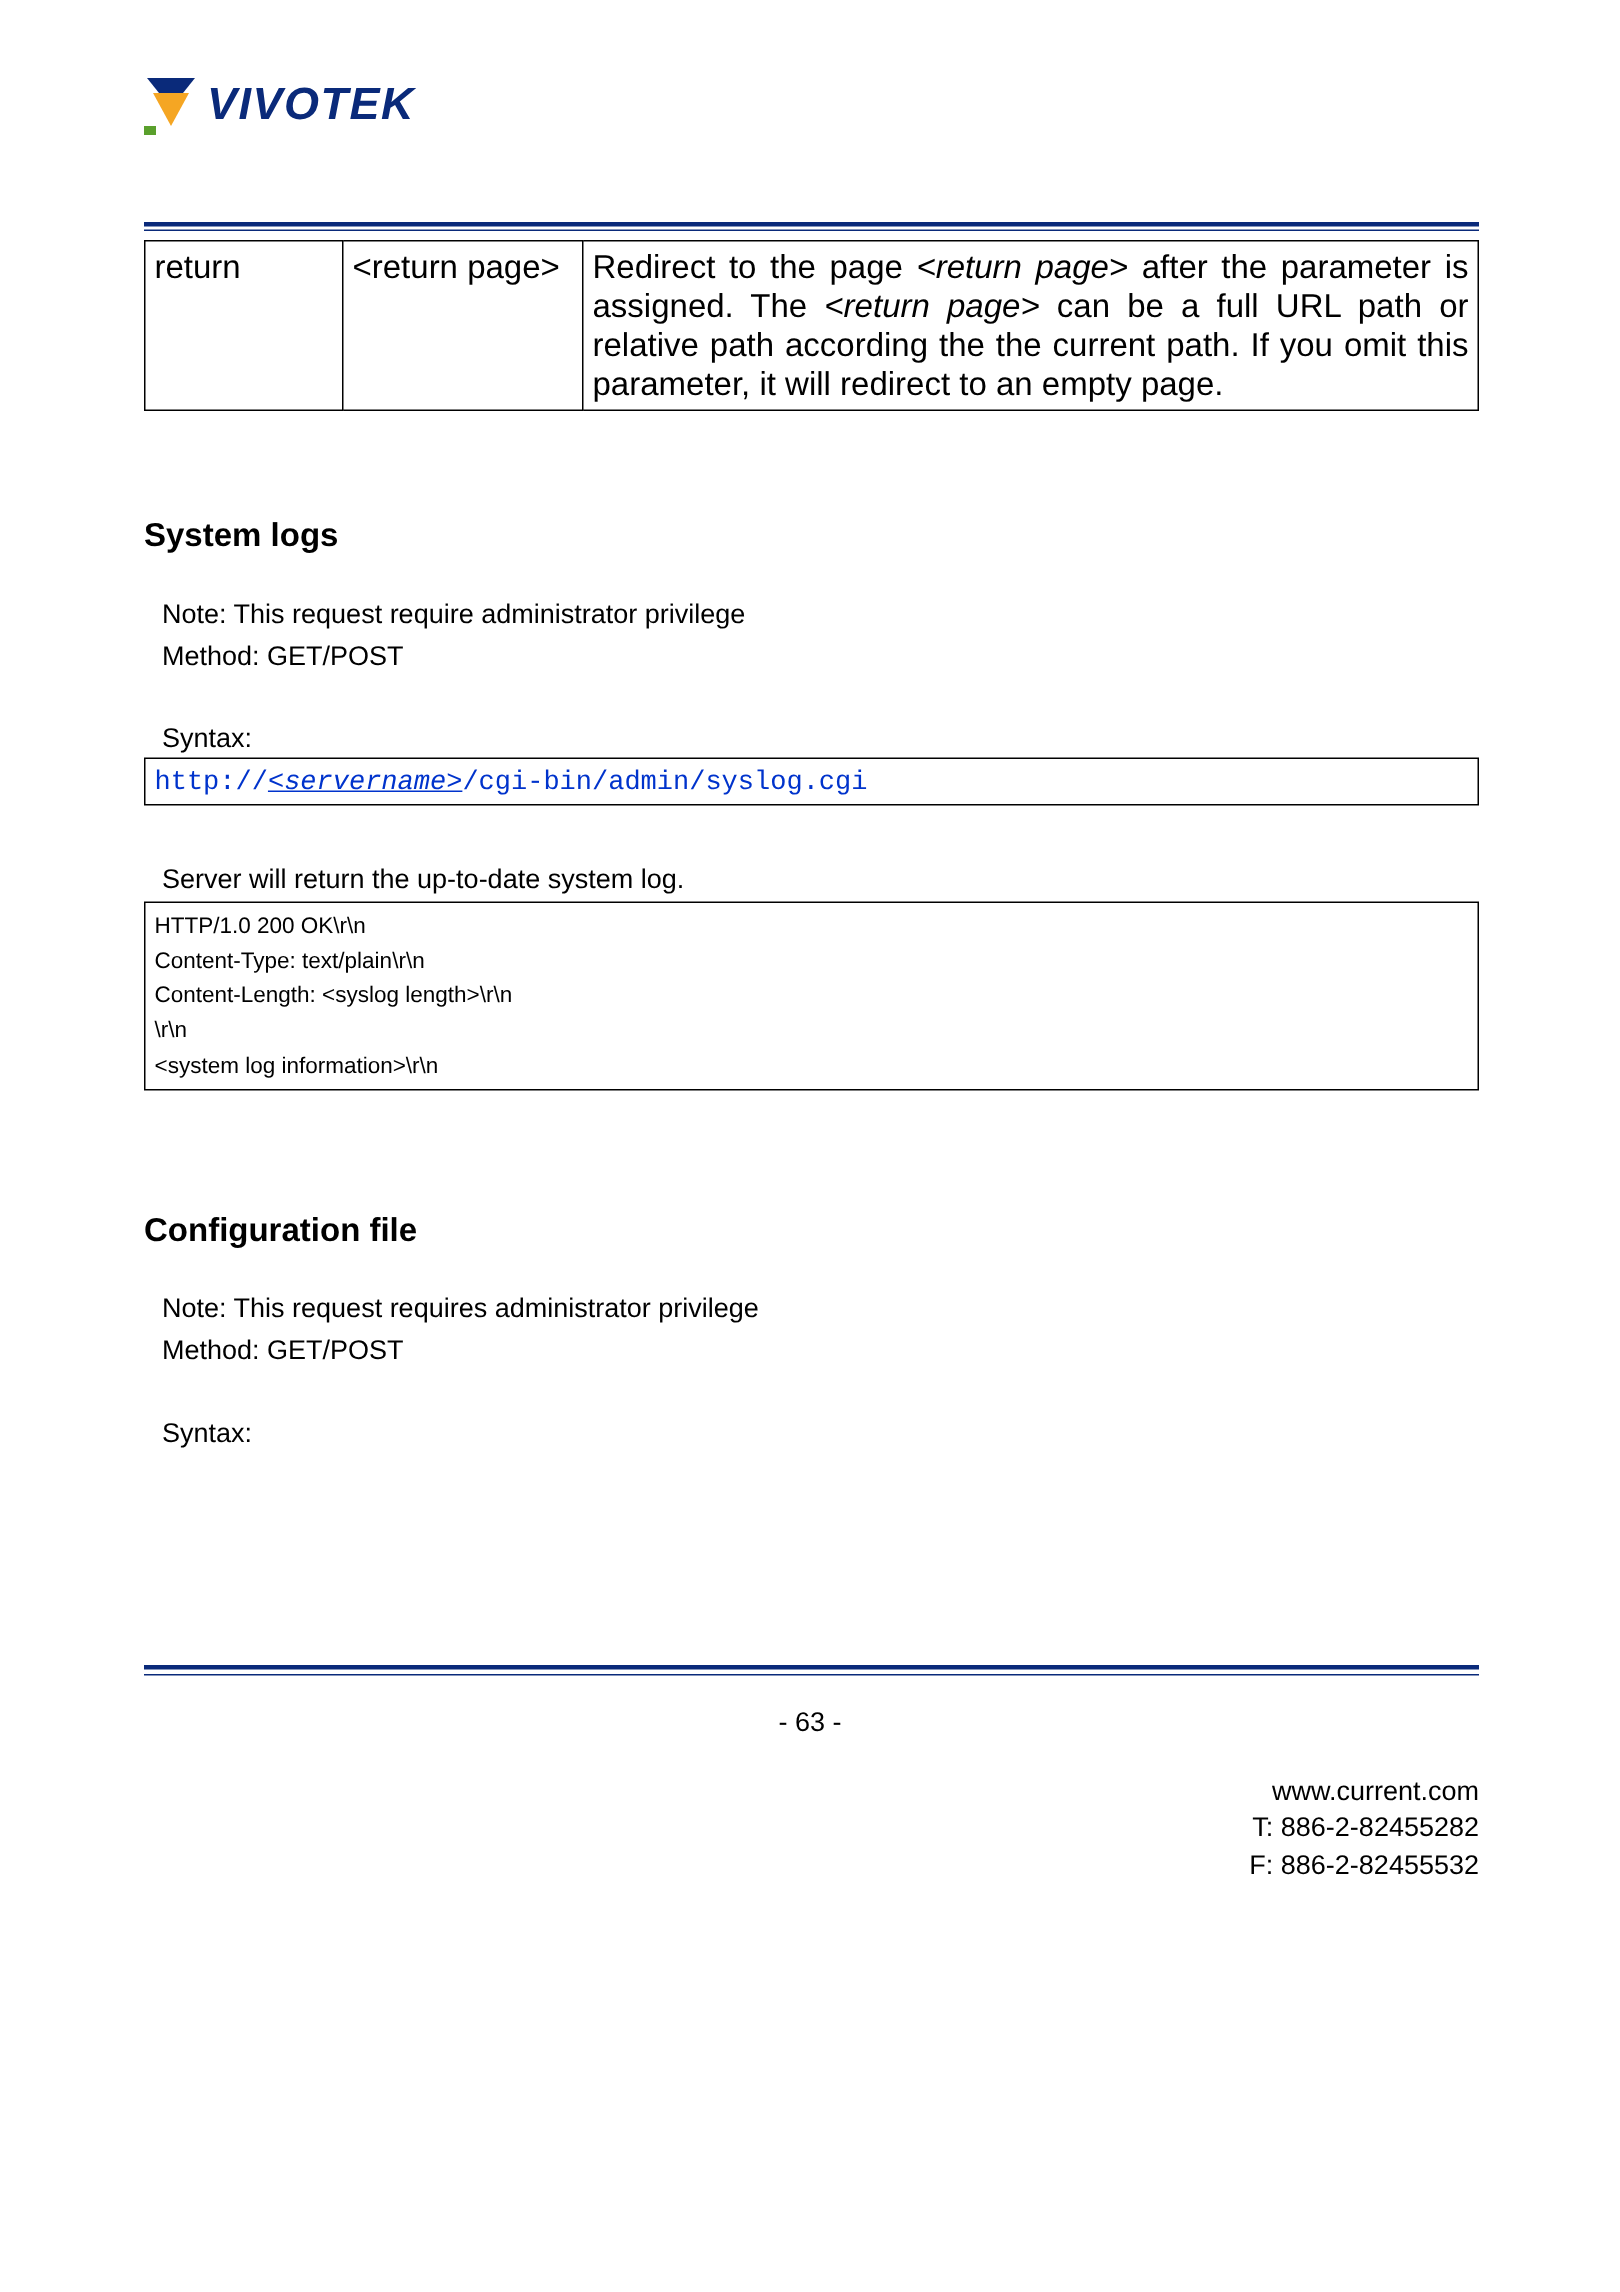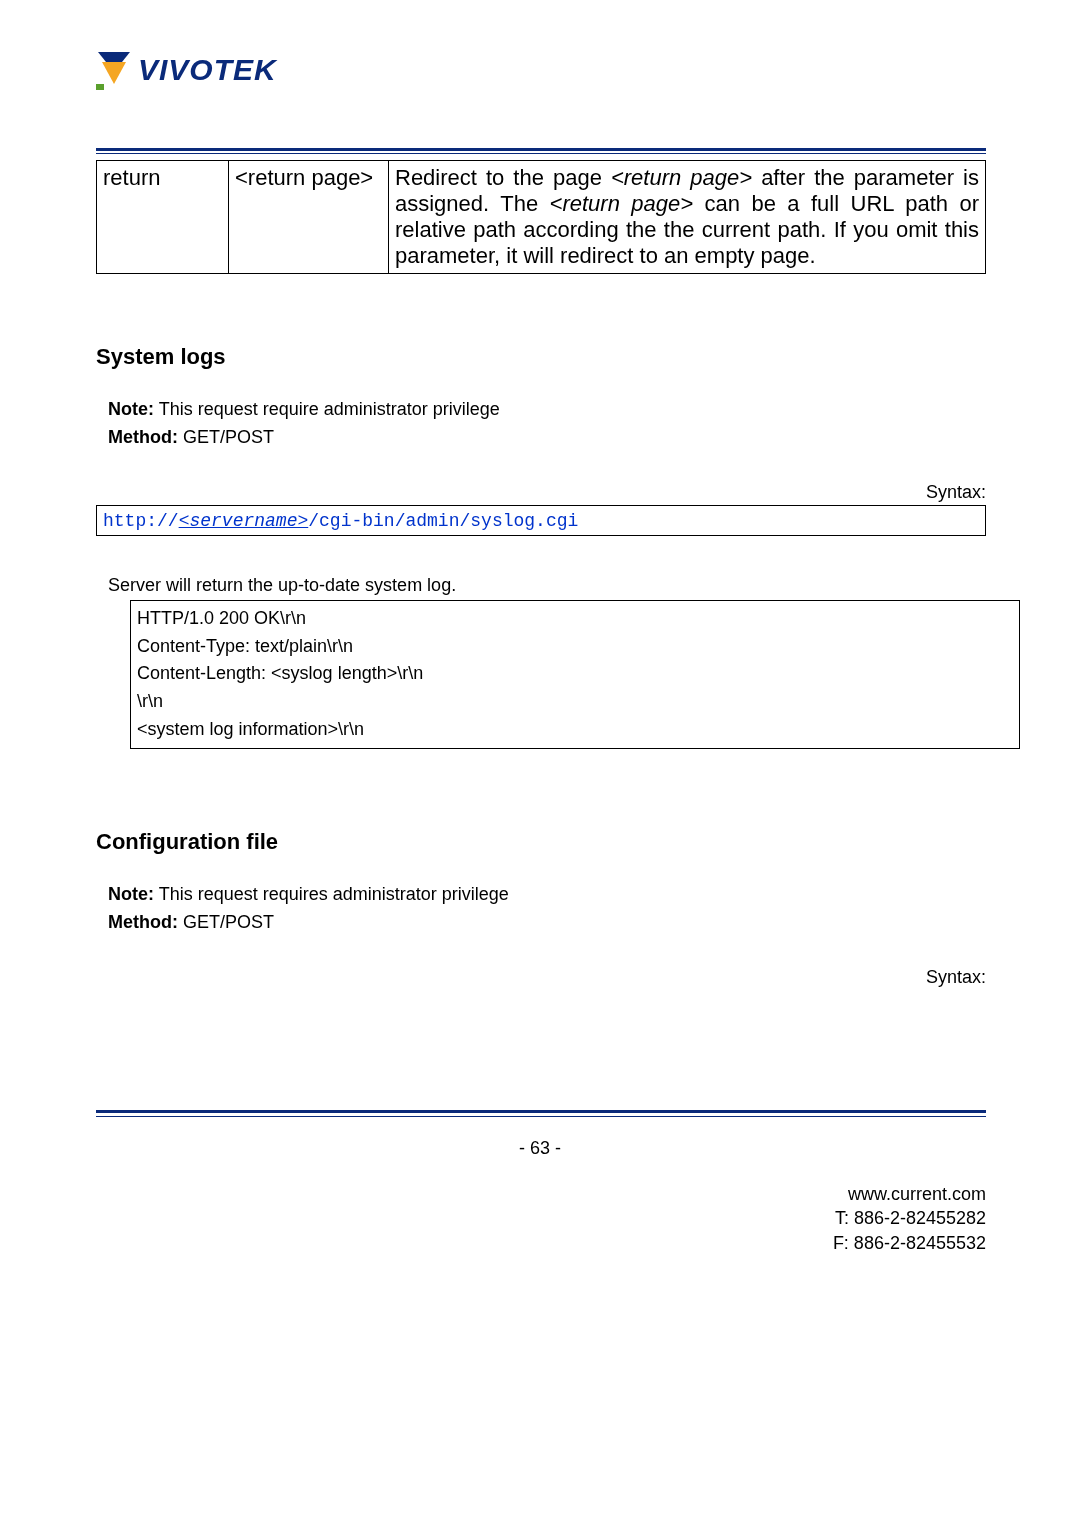--- a/index.html
+++ b/index.html
@@ -21,29 +21,29 @@
   table.param { width: 100%; border-collapse: collapse; font-size: 22px; }
   table.param td { border: 1px solid #000; padding: 4px 6px; vertical-align: top; }
   .col1 { width: 132px; }
   .col2 { width: 160px; }
   .col3 { text-align: justify; }
   .italic-ins { font-style: italic; }
 
   h2.section { font-size: 22px; font-weight: bold; margin-top: 70px; margin-bottom: 26px; }
 
   .body-text { font-size: 18px; line-height: 1.55; margin-left: 12px; }
-  .label-b { font-weight: bold; }
+  .label-b { font-weight: normal; }
 
-  .syntax-label { font-size: 18px; margin-top: 30px; margin-left: 12px; margin-bottom: 2px; text-align: right; }
+  .syntax-label { font-size: 18px; margin-top: 30px; margin-left: 12px; margin-bottom: 2px; }
 
   .codebox { border: 1px solid #000; width: 100%; padding: 4px 6px; font-size: 18px; }
   .mono { font-family: "Courier New", monospace; color: #0033cc; }
   .mono .srv { font-style: italic; text-decoration: underline; }
 
-  .retbox { border: 1px solid #000; width: 100%; padding: 4px 6px; font-size: 18px; line-height: 1.55; margin-left: 34px; }
+  .retbox { border: 1px solid #000; width: 100%; padding: 4px 6px; font-size: 15px; line-height: 1.55; }
 
   .pagenum { position: absolute; width: 100%; text-align: center; font-size: 18px; top: 1138px; }
 
   .footer { position: absolute; right: 94px; top: 1182px; text-align: right; font-size: 18px; line-height: 1.35; }
 
   .hr-bottom-double1 { position: absolute; left: 96px; right: 94px; top: 1110px; border-top: 3px solid #0a2a7a; }
   .hr-bottom-double2 { position: absolute; left: 96px; right: 94px; top: 1116px; border-top: 1px solid #0a2a7a; }
 
 </style>
 </head>

